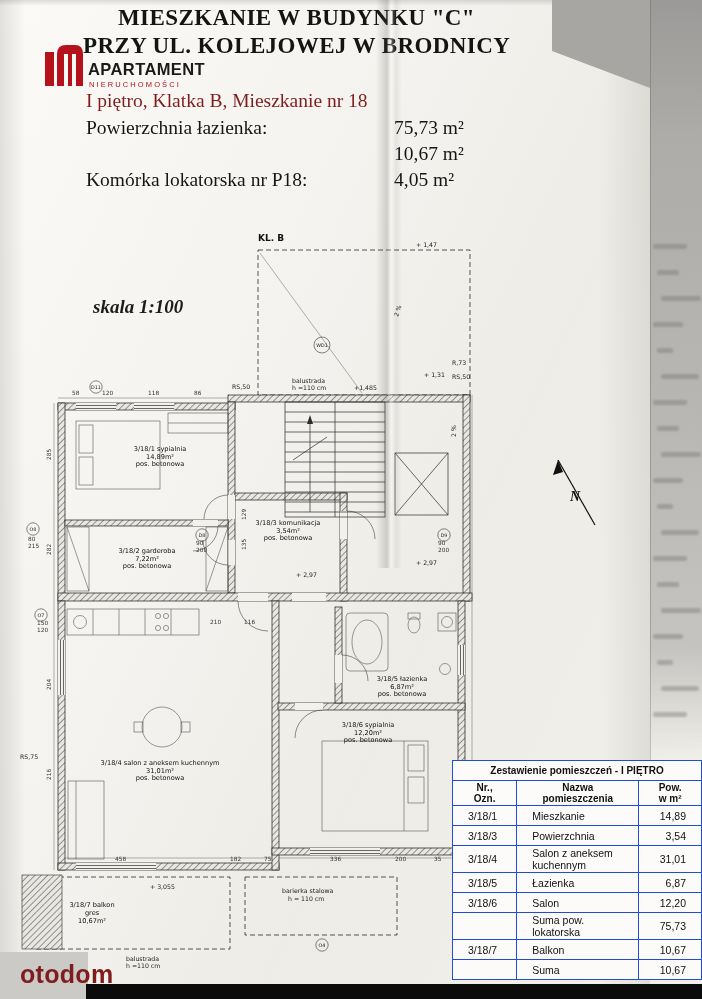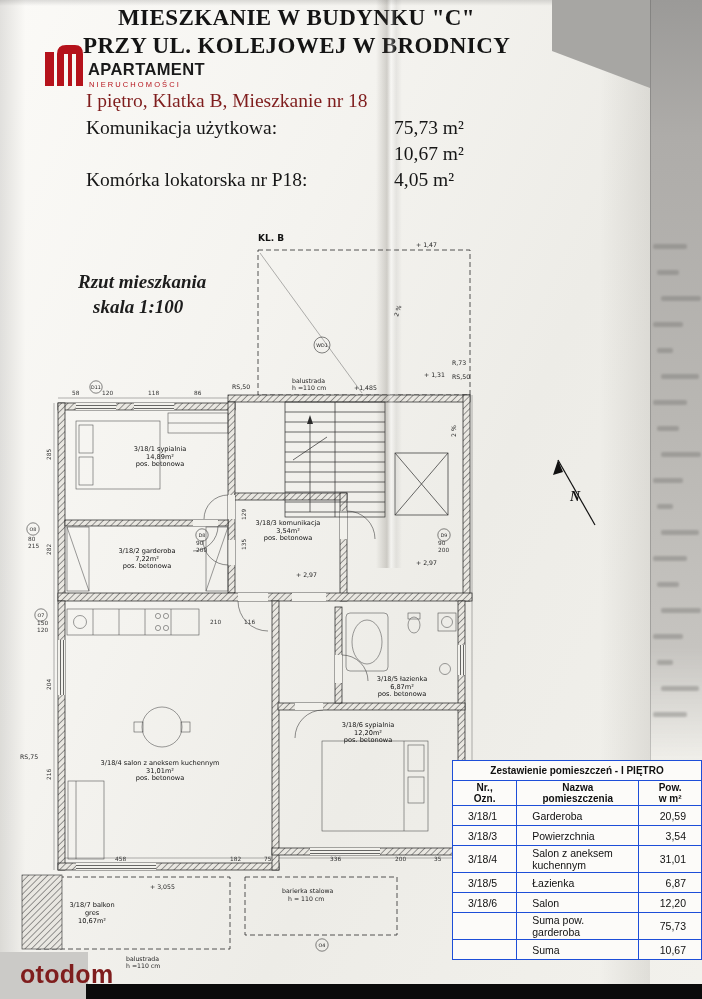--- a/index.html
+++ b/index.html
@@ -85,32 +85,31 @@
     <svg class="logo-icon" width="40" height="44" viewBox="0 0 40 44">
       <rect x="1" y="8" width="9" height="34" fill="var(--accent,#b5121b)"></rect>
       <path d="M13,42 V10 Q13,1 22,1 H31 Q39,1 39,10 V42 H32 V10 H28 V42 H24 V10 H20 V42 Z" fill="var(--accent,#b5121b)"></path>
     </svg>
     <div class="logo-name">APARTAMENT</div>
     <div class="logo-sub">NIERUCHOMOŚCI</div>
   </div>
 
   <div class="loc-line">I piętro, Klatka B, Mieszkanie nr 18</div>
   <div class="info-row" style="top:117px">
-    <span>Komunikacja użytkowa:</span>
+    <span>Powierzchnia łazienka:</span>
     <span class="info-value">75,73 m²</span>
   </div>
   <div class="info-row" style="top:143px">
     <span class="info-value">10,67 m²</span>
   </div>
   <div class="info-row" style="top:169px">
     <span>Komórka lokatorska nr P18:</span>
     <span class="info-value">4,05 m²</span>
   </div>
 
-  <div class="cap1">Rzut mieszkania</div>
   <div class="cap2">skala 1:100</div>
 
   <svg class="plan" width="690" height="750" viewBox="0 0 690 750">
     <defs>
       <pattern id="hatch" width="4.5" height="4.5" patternUnits="userSpaceOnUse" patternTransform="rotate(45)">
         <rect width="4.5" height="4.5" fill="#e9e7e1"></rect>
         <line x1="0" y1="0" x2="0" y2="4.5" stroke="#3c3c3c" stroke-width="1"></line>
       </pattern>
     </defs>
 
@@ -376,22 +375,22 @@
       </tr>
       <tr>
         <th class="col-id">Nr., Ozn.</th>
         <th class="col-name">Nazwa pomieszczenia</th>
         <th class="col-area">Pow. w m²</th>
       </tr>
     </thead>
     <tbody id="room-rows">
         <tr>
           <td class="col-id">3/18/1</td>
-          <td class="col-name">Garderoba</td>
-          <td class="col-area">20,59</td>
+          <td class="col-name">Mieszkanie</td>
+          <td class="col-area">14,89</td>
         </tr>
         <tr>
           <td class="col-id">3/18/3</td>
           <td class="col-name">Powierzchnia</td>
           <td class="col-area">3,54</td>
         </tr>
         <tr>
           <td class="col-id">3/18/4</td>
           <td class="col-name">Salon z aneksem kuchennym</td>
           <td class="col-area">31,01</td>
@@ -401,22 +400,27 @@
           <td class="col-name">Łazienka</td>
           <td class="col-area">6,87</td>
         </tr>
         <tr>
           <td class="col-id">3/18/6</td>
           <td class="col-name">Salon</td>
           <td class="col-area">12,20</td>
         </tr>
         <tr>
           <td class="col-id"></td>
-          <td class="col-name">Suma pow. garderoba</td>
+          <td class="col-name">Suma pow. lokatorska</td>
           <td class="col-area">75,73</td>
+        </tr>
+        <tr>
+          <td class="col-id">3/18/7</td>
+          <td class="col-name">Balkon</td>
+          <td class="col-area">10,67</td>
         </tr>
         <tr>
           <td class="col-id"></td>
           <td class="col-name">Suma</td>
           <td class="col-area">10,67</td>
         </tr>
       </tbody>
   </table>
 
   <div class="bottom-gray"></div>

